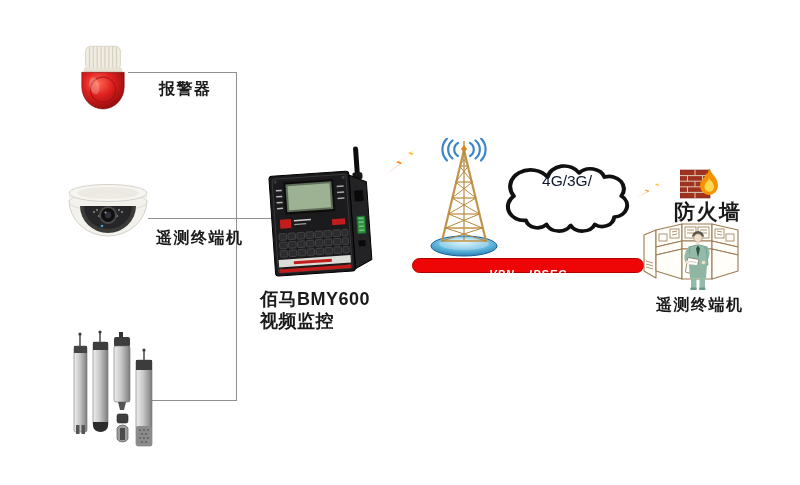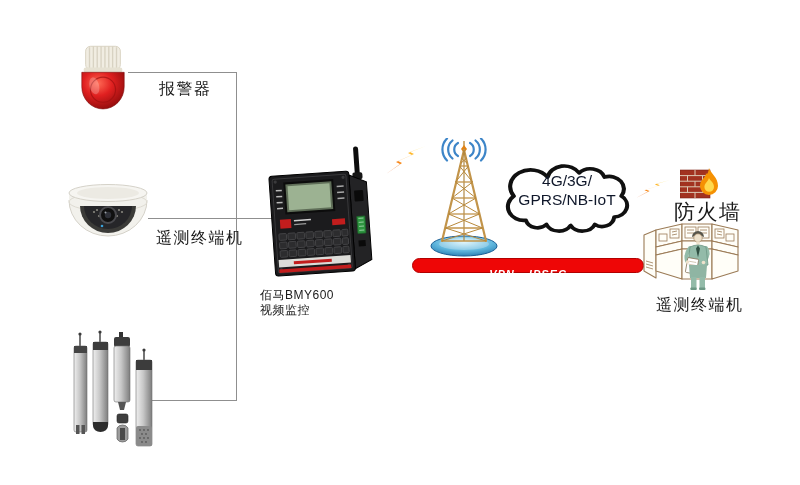--- a/index.html
+++ b/index.html
@@ -3,28 +3,28 @@
 <meta charset="utf-8">
 <style>
   html,body{margin:0;padding:0;background:#fff;}
   #canvas{
     position:relative;width:800px;height:485px;background:#fff;overflow:hidden;
     font-family:"Liberation Sans","DejaVu Sans",sans-serif;
   }
   .abs{position:absolute;}
   .line{position:absolute;background:#8f8f8f;}
   .cn-label{
-    position:absolute;color:#1a1a1a;font-weight:normal;white-space:nowrap;
+    position:absolute;color:#1a1a1a;font-weight:bold;white-space:nowrap;
     letter-spacing:1.5px;line-height:1.2;
   }
   .lbl-16{font-size:16px;}
   .lbl-15{font-size:21px;}
   .terminal-label{
-    position:absolute;left:260px;top:288px;color:#1a1a1a;font-weight:normal;
-    font-size:12px;line-height:1.24;letter-spacing:0.5px;white-space:nowrap;
+    position:absolute;left:260px;top:288px;color:#1a1a1a;font-weight:bold;
+    font-size:18px;line-height:1.24;letter-spacing:0.5px;white-space:nowrap;
   }
   .cloud-text{
     position:absolute;left:492px;top:171px;width:150px;text-align:center;
     color:#0f172a;font-size:15.5px;line-height:19px;font-weight:normal;white-space:nowrap;
   }
   .vpn-bar{
     position:absolute;left:412px;top:258px;width:230px;height:13px;
     background:#ee0606;border:1.5px solid #b20000;border-radius:9px;
     display:flex;align-items:center;justify-content:center;
   }
@@ -275,21 +275,20 @@
       <line x1="21.5" y1="90" x2="62" y2="103"></line>
         <line x1="58.5" y1="90" x2="18" y2="103"></line>
     </g>
   </svg>
 
   <svg class="abs" style="left:492px;top:153px;" width="150" height="84" viewBox="0 0 124 80" preserveAspectRatio="none">
     <path d="M28,64 a13,13 0 0 1 -10,-23 a16,15 0 0 1 28,-18 a14,13 0 0 1 26,-4 a12.5,12 0 0 1 21,4 a12,12 0 0 1 14,18 a11,11 0 0 1 -6,20 a10,10 0 0 1 -16,7 a11,10 0 0 1 -20,1 a11,10 0 0 1 -20,-1 a10,10 0 0 1 -17,-4 z" fill="#ffffff" stroke="#101010" stroke-width="3.4" stroke-linejoin="round"></path>
   </svg>
   <div class="cloud-text">
     <div>4G/3G/</div>
-    <div>GPRS/NB-IoT</div>
   </div>
 
   <div class="vpn-bar">
     <span class="vpn-text">VPN IPSEC</span>
   </div>
 
   <svg class="abs" style="left:636px;top:180px;" width="34" height="18" viewBox="0 0 40 28" preserveAspectRatio="none">
     <polygon points="40,0 24,6 28,8 12,15 16,17 0,28 14,18 10,16 26,9 22,7" fill="url(#boltg)"></polygon>
   </svg>
 

